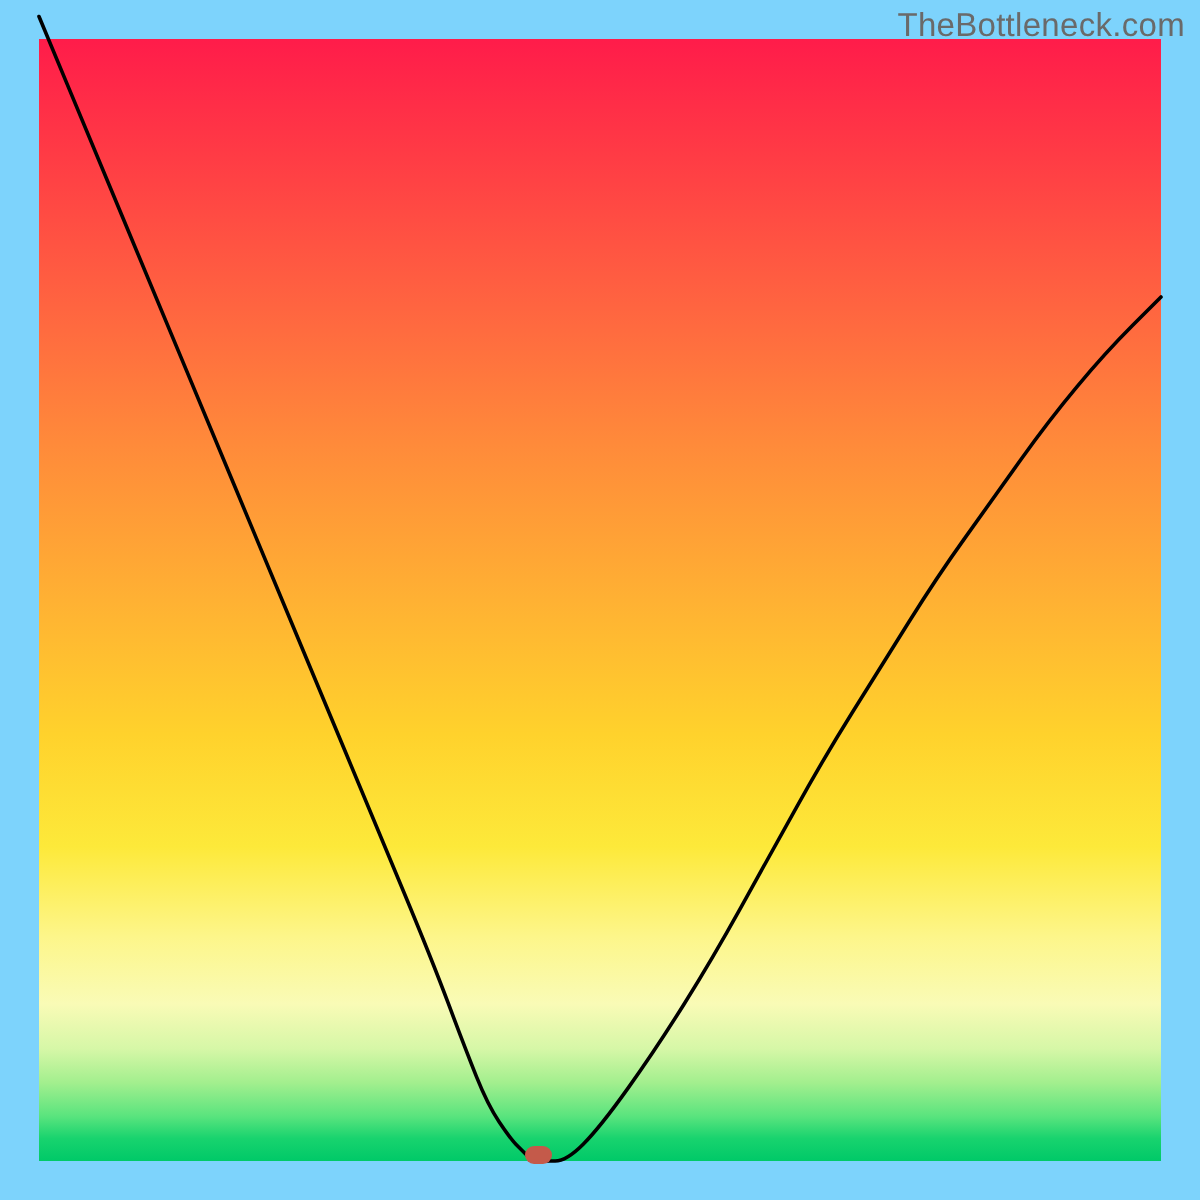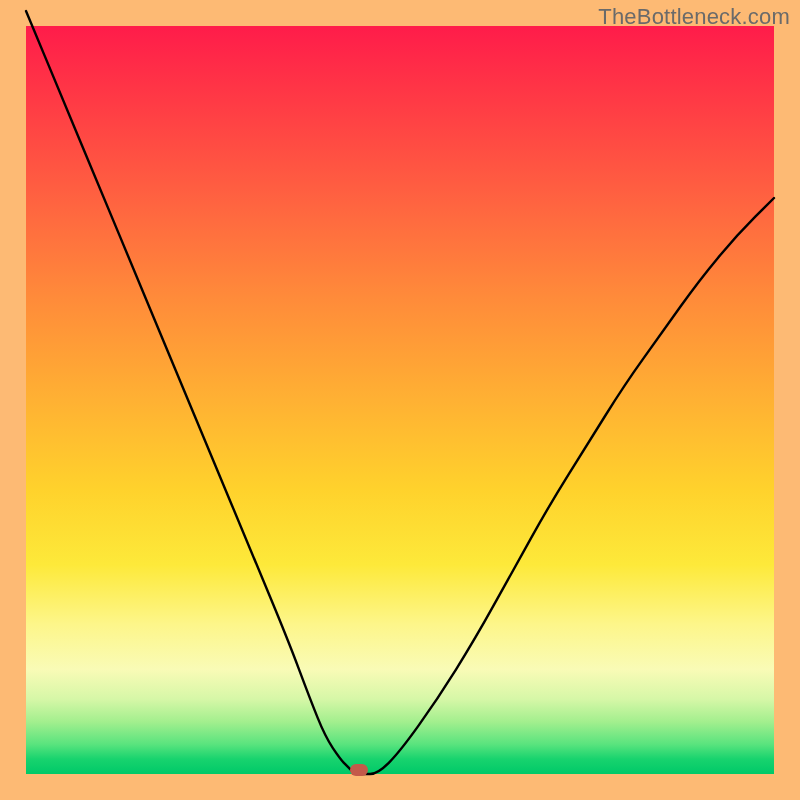--- a/index.html
+++ b/index.html
@@ -8,21 +8,21 @@
     width: 800px;
     height: 800px;
     overflow: hidden;
     background: #000;
     font-family: Arial, Helvetica, sans-serif;
   }
   .frame {
     position: relative;
     width: 800px;
     height: 800px;
-    background: #fdba74;
+    background: #7dd3fc;
   }
   .plot-area {
     position: absolute;
     left: 26px;
     top: 26px;
     width: 748px;
     height: 748px;
     
     background: linear-gradient(
       to bottom,

